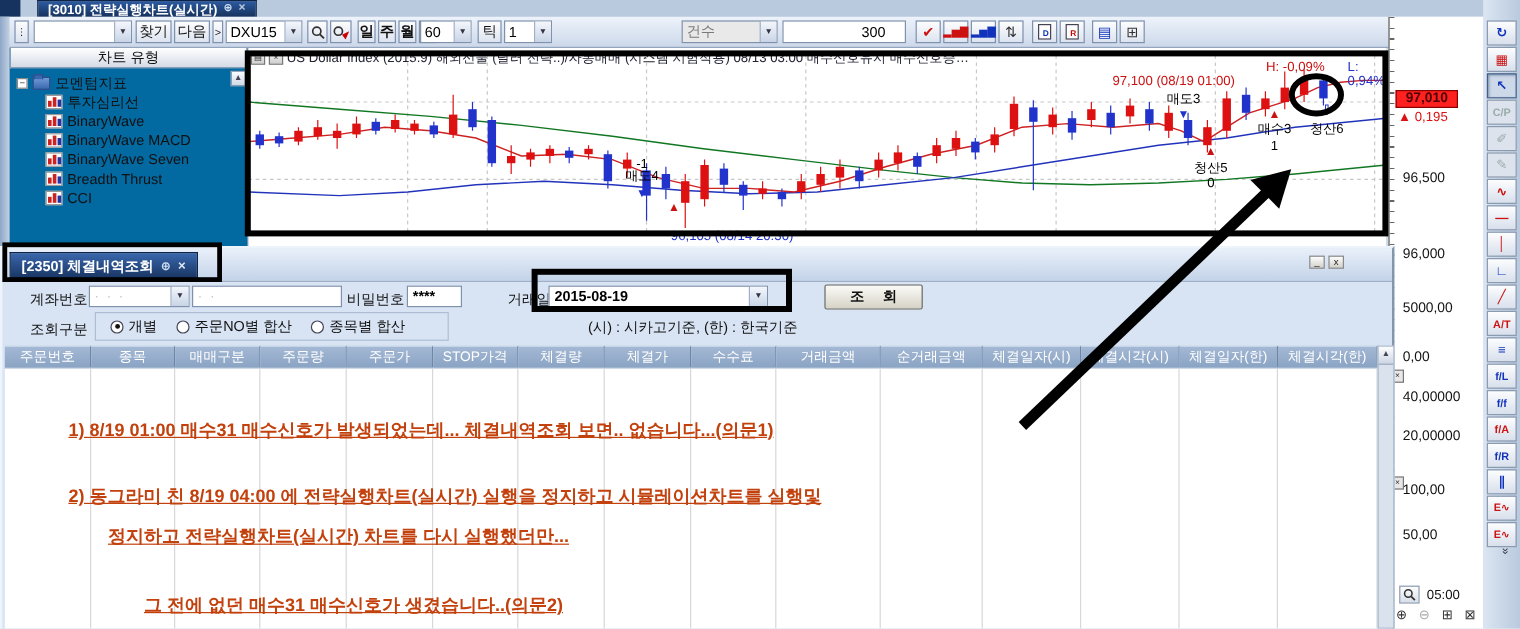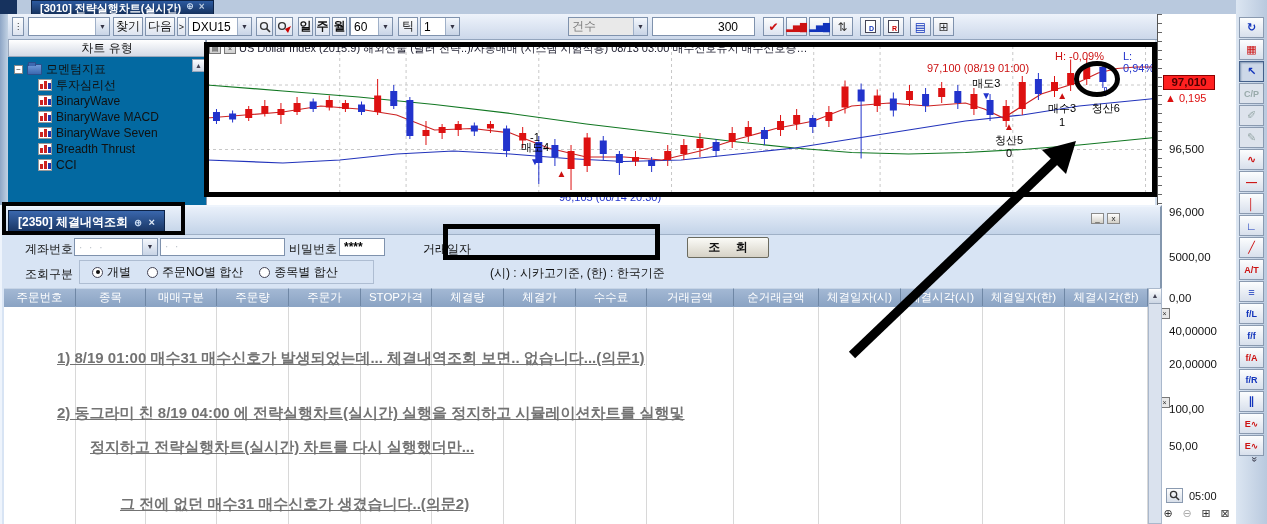--- a/index.html
+++ b/index.html
@@ -126,21 +126,21 @@
   .tz-note { position:absolute; left:488px; top:58px; font-size:12px; color:#111; white-space:nowrap; }
   .grid-hd { position:absolute; left:2px; top:81px; width:1144px; height:18px; display:flex; }
   .grid-hd .cell { height:100%; background:linear-gradient(#a3b8d4,#8ba4c4); border-right:1px solid #6f87a5; border-top:1px solid #c6d4e6;
     color:#fff; font-size:11.5px; display:flex; align-items:center; justify-content:center; white-space:nowrap; overflow:hidden; }
   .grid-bd { position:absolute; left:2px; top:99px; width:1144px; height:218px; background:#fff; display:flex;
     border-top:1px solid #8ba4c4; }
   .grid-bd .col { height:100%; border-right:1px solid #d8d8d8; }
   .vscroll { position:absolute; left:1146px; top:81px; width:14px; height:236px; background:#dae2ee; border:1px solid #aab8cc; }
   .vscroll .up { width:100%; height:15px; background:linear-gradient(#fdfdfd,#ccd6e4); border-bottom:1px solid #98a6ba;
     font-size:7px; text-align:center; line-height:14px; color:#445; }
-  .note { position:absolute; font-size:15px; font-weight:bold; color:#737373; text-decoration:underline; white-space:nowrap; z-index:3; }
+  .note { position:absolute; font-size:15px; font-weight:bold; color:#c2410c; text-decoration:underline; white-space:nowrap; z-index:3; }
   .note0 { left:55px; top:142px; }
   .note1 { left:55px; top:197px; }
   .note2 { left:88px; top:231px; }
   .note3 { left:118px; top:288px; }
   .p-winbtns { position:absolute; right:40px; top:6px; display:flex; gap:3px; }
   .p-winbtns .win-btn { position:relative; }
 
   
   .hand { position:absolute; border:5px solid #000; background:transparent; z-index:18; pointer-events:none; }
   .f-chart { left:204px; top:42px; width:953px; height:155px; }
@@ -574,20 +574,24 @@
         <span class="arw">▼</span>
     </div>
     <div class="p-field" style="left:158px;top:31px;width:125px;">
       <span class="redact" style="padding:2px 4px;display:inline-block;">· ·</span>
     </div>
     <div class="p-label" style="left:287px;top:34px;">비밀번호</div>
     <div class="p-field" style="left:337px;top:31px;width:46px;">
       <span style="padding:1px 4px;display:inline-block;font-weight:bold;">****</span>
     </div>
     <div class="p-label" style="left:421px;top:34px;">거래일자</div>
+    <div class="p-field p-combo" style="left:455px;top:31px;width:183px;">
+      <span class="val" style="font-weight:bold;">2015-08-19</span>
+        <span class="arw">▼</span>
+    </div>
     <div class="query-btn">조 회</div>
 
     <div class="p-label" style="left:23px;top:59px;">조회구분</div>
     <div class="radio-box" id="radio-box">
         <div class="radio sel">
           <span class="rdot"></span>
           <span>개별</span>
         </div>
         <div class="radio">
           <span class="rdot"></span>

